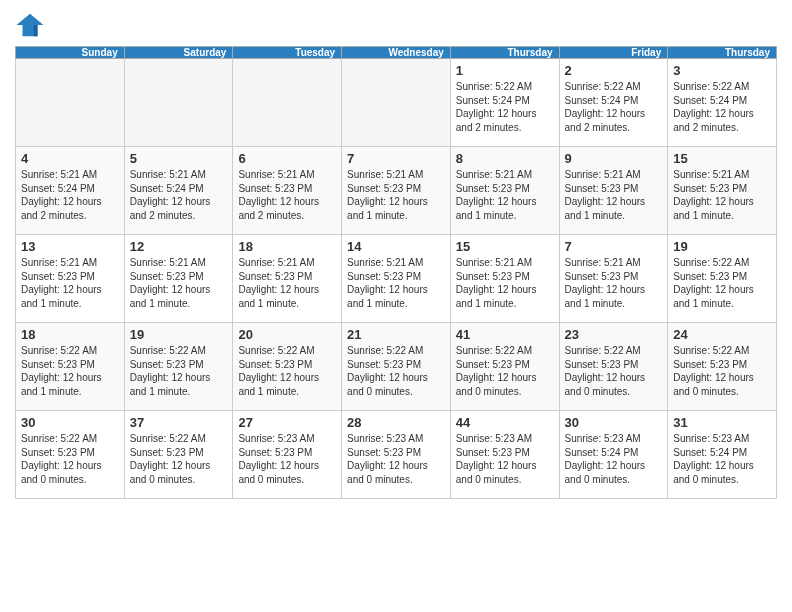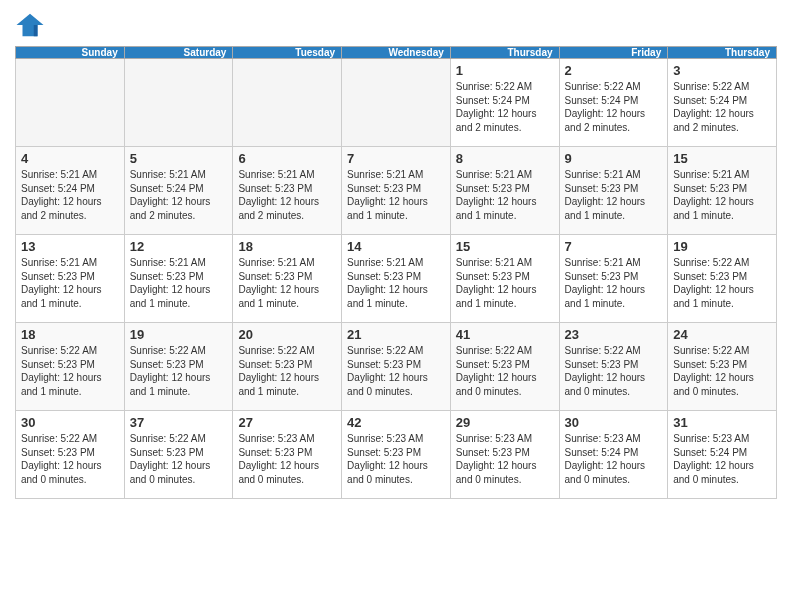--- a/index.html
+++ b/index.html
@@ -237,25 +237,25 @@
           </td>
           <td>
             <div class="day-number">37</div>
             <div class="day-info">Sunrise: 5:22 AM<br>Sunset: 5:23 PM<br>Daylight: 12 hours and 0 minutes.</div>
           </td>
           <td>
             <div class="day-number">27</div>
             <div class="day-info">Sunrise: 5:23 AM<br>Sunset: 5:23 PM<br>Daylight: 12 hours and 0 minutes.</div>
           </td>
           <td>
-            <div class="day-number">42</div>
+            <div class="day-number">28</div>
             <div class="day-info">Sunrise: 5:23 AM<br>Sunset: 5:23 PM<br>Daylight: 12 hours and 0 minutes.</div>
           </td>
           <td>
-            <div class="day-number">29</div>
+            <div class="day-number">44</div>
             <div class="day-info">Sunrise: 5:23 AM<br>Sunset: 5:23 PM<br>Daylight: 12 hours and 0 minutes.</div>
           </td>
           <td>
             <div class="day-number">30</div>
             <div class="day-info">Sunrise: 5:23 AM<br>Sunset: 5:24 PM<br>Daylight: 12 hours and 0 minutes.</div>
           </td>
           <td>
             <div class="day-number">31</div>
             <div class="day-info">Sunrise: 5:23 AM<br>Sunset: 5:24 PM<br>Daylight: 12 hours and 0 minutes.</div>
           </td>

